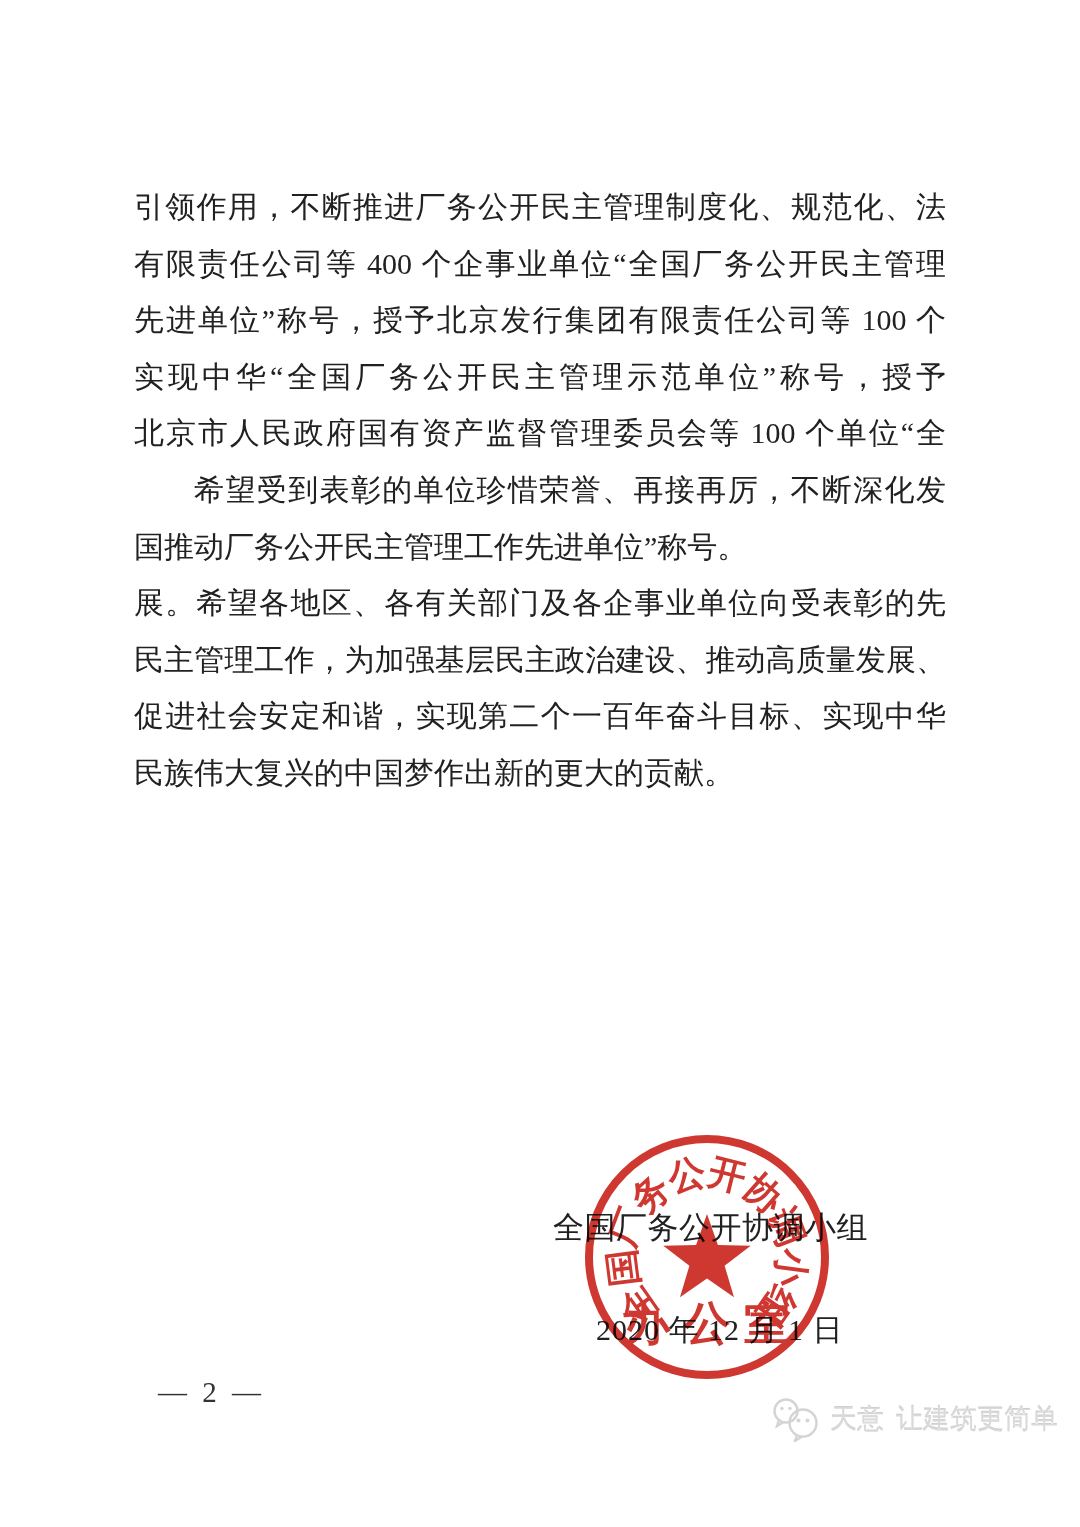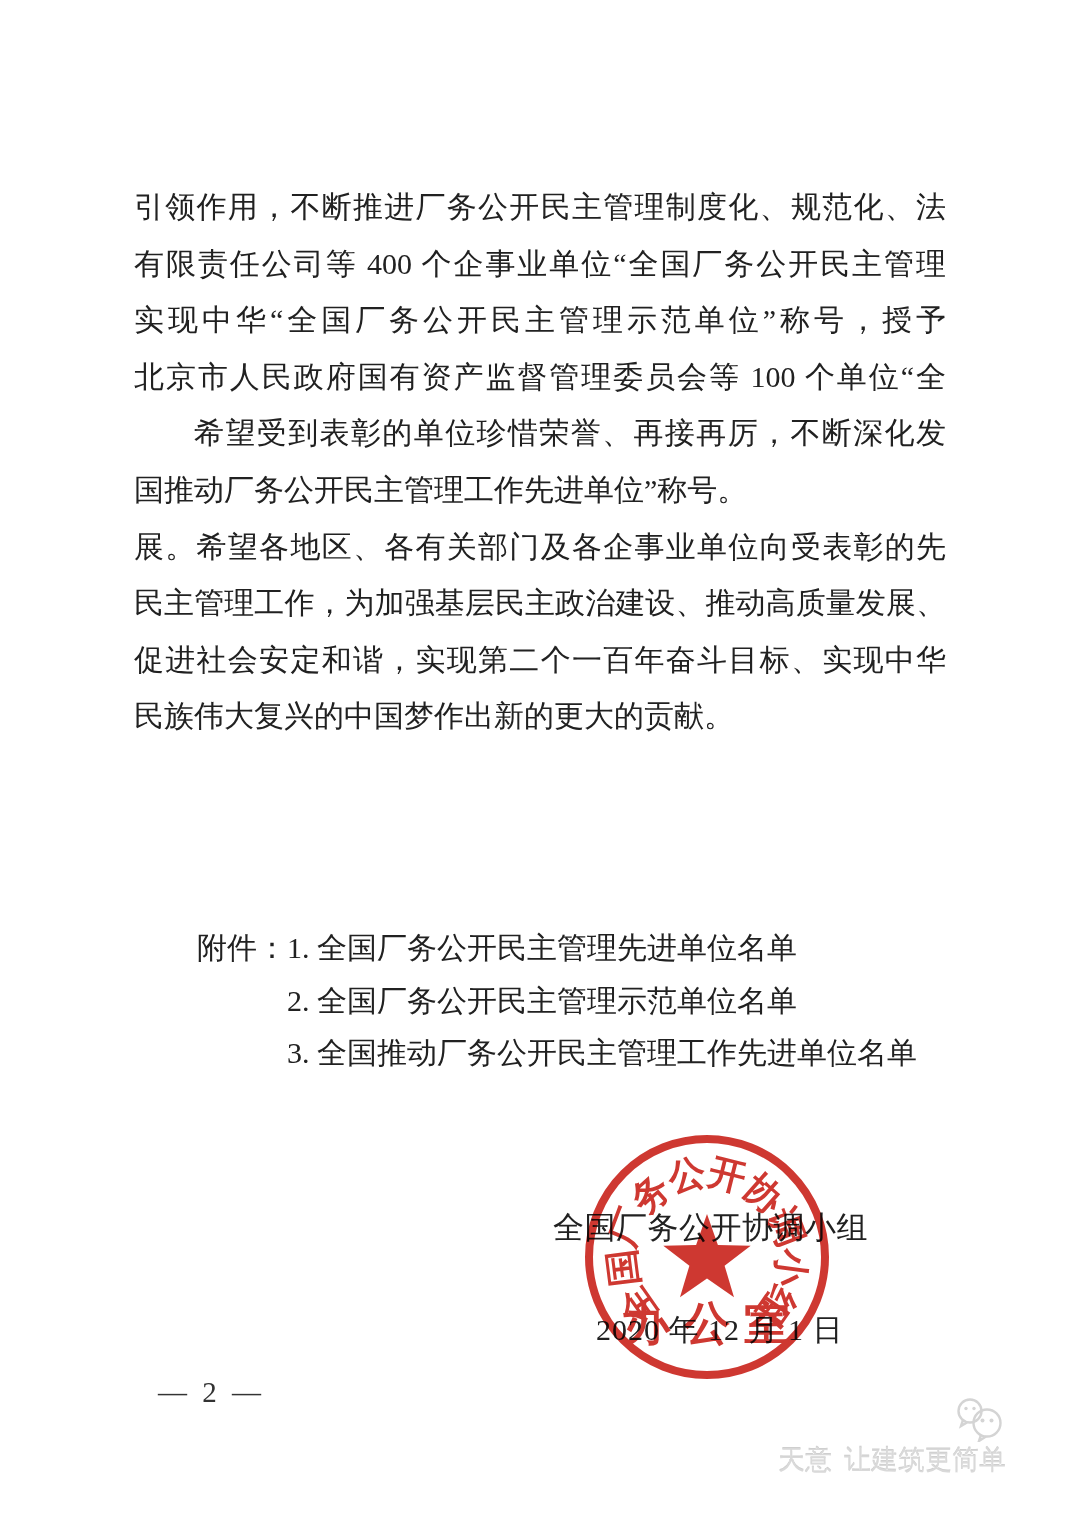--- a/index.html
+++ b/index.html
@@ -79,21 +79,21 @@
   }
   .seal-star{fill:var(--seal-color);}
   
   .pagenum{
     position:absolute;left:158px;top:1376px;
     font-size:29px;color:#333;letter-spacing:4px;white-space:nowrap;
   }
   
   .footer{
     position:absolute;left:770px;top:1396px;
-    display:flex;align-items:flex-end;flex-direction:column;
+    display:flex;align-items:center;
   }
   .footer-icon{width:52px;height:46px;flex:0 0 auto;}
   .footer-icon .bub{fill:none;stroke:#d4d4d4;stroke-width:2.4px;}
   .footer-icon .eye{fill:#d4d4d4;}
   .footer-text{
     margin-left:8px;
     font-size:27px;
     color:var(--footer-color);
     text-shadow:0 1px 0 #ffffff,0 -1px 0 #cfcfcf;
     white-space:nowrap;
@@ -102,35 +102,31 @@
   .footer-text .tagline{margin-left:12px;}
 </style>
 </head>
 <body>
 
 <div class="page">
 
   <div class="bodytext">
     <div class="bodyline">引领作用，不断推进厂务公开民主管理制度化、规范化、法</div>
     <div class="bodyline">有限责任公司等 400 个企事业单位“全国厂务公开民主管理</div>
+    <div class="bodyline">先进单位”称号，授予北京发行集团有限责任公司等 100 个</div>
     <div class="bodyline">实现中华“全国厂务公开民主管理示范单位”称号，授予</div>
     <div class="bodyline">北京市人民政府国有资产监督管理委员会等 100 个单位“全</div>
     <div class="bodyline indent">希望受到表彰的单位珍惜荣誉、再接再厉，不断深化发</div>
     <div class="bodyline end">国推动厂务公开民主管理工作先进单位”称号。</div>
     <div class="bodyline">展。希望各地区、各有关部门及各企事业单位向受表彰的先</div>
     <div class="bodyline">民主管理工作，为加强基层民主政治建设、推动高质量发展、</div>
     <div class="bodyline">促进社会安定和谐，实现第二个一百年奋斗目标、实现中华</div>
     <div class="bodyline end">民族伟大复兴的中国梦作出新的更大的贡献。</div>
   </div>
 
-  <div class="attachments">
-    <div class="attachline">附件：1. 全国厂务公开民主管理先进单位名单</div>
-    <div class="attachline cont">2. 全国厂务公开民主管理示范单位名单</div>
-    <div class="attachline cont">3. 全国推动厂务公开民主管理工作先进单位名单</div>
-  </div>
 
   <div class="sig-org">全国厂务公开协调小组</div>
   <div class="sig-date">2020 年 12 月 1 日</div>
 
   <svg class="seal" viewBox="0 0 260 260">
     <circle class="seal-ring" cx="130" cy="130" r="118"></circle>
     <polygon class="seal-star" points="130,87 140.9,118 173.7,118.8 147.6,138.7 157,170.2 130,151.5 103,170.2 112.4,138.7 86.3,118.8 119.1,118"></polygon>
     <g>
         <text transform="rotate(-125 130 130)" x="130" y="58" text-anchor="middle" class="seal-arc-char">全</text>
         <text transform="rotate(-97.22222222222223 130 130)" x="130" y="58" text-anchor="middle" class="seal-arc-char">国</text>

